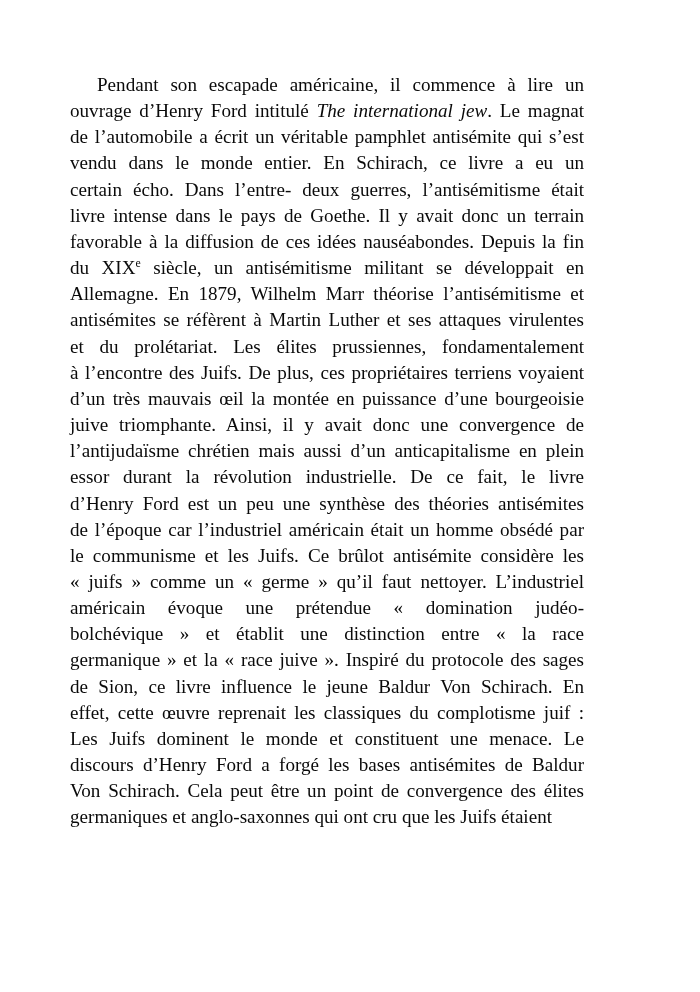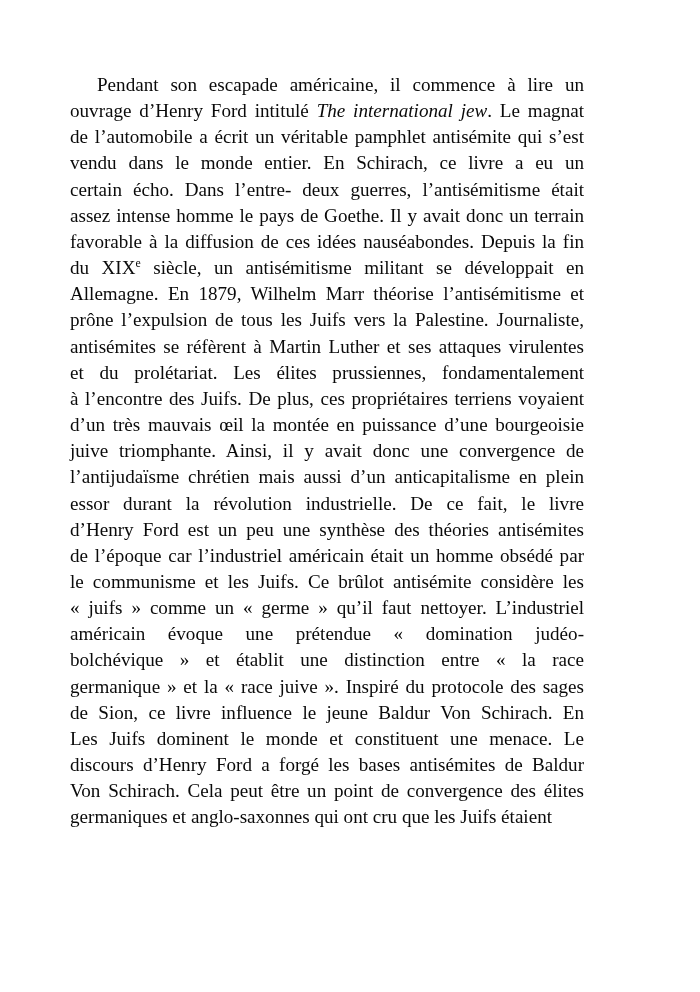--- a/index.html
+++ b/index.html
@@ -67,40 +67,40 @@
 <body>
 
 <div class="page">
 
   <div class="text-block">
       <span class="line indent"><span class="lead"></span><span>Pendant son escapade américaine, il commence à lire un</span></span>
       <span class="line"><span>ouvrage d’Henry Ford intitulé </span><i>The international jew</i><span>. Le magnat</span></span>
       <span class="line"><span>de l’automobile a écrit un véritable pamphlet antisémite qui s’est</span></span>
       <span class="line"><span>vendu dans le monde entier. En Schirach, ce livre a eu un</span></span>
       <span class="line"><span>certain écho. Dans l’entre- deux guerres, l’antisémitisme était</span></span>
-      <span class="line"><span>assez intense homme le pays de Goethe. Il y avait donc un terrain</span></span>
+      <span class="line"><span>livre intense dans le pays de Goethe. Il y avait donc un terrain</span></span>
       <span class="line"><span>favorable à la diffusion de ces idées nauséabondes. Depuis la fin</span></span>
       <span class="line"><span>du XIX</span><sup>e</sup><span> siècle, un antisémitisme militant se développait en</span></span>
       <span class="line"><span>Allemagne. En 1879, Wilhelm Marr théorise l’antisémitisme et</span></span>
-      <span class="line"><span>prône l’expulsion de tous les Juifs vers la Palestine. Journaliste,</span></span>
       <span class="line"><span>antisémites se réfèrent à Martin Luther et ses attaques virulentes</span></span>
       <span class="line"><span>et du prolétariat. Les élites prussiennes, fondamentalement</span></span>
       <span class="line"><span>à l’encontre des Juifs. De plus, ces propriétaires terriens voyaient</span></span>
       <span class="line"><span>d’un très mauvais œil la montée en puissance d’une bourgeoisie</span></span>
       <span class="line"><span>juive triomphante. Ainsi, il y avait donc une convergence de</span></span>
       <span class="line"><span>l’antijudaïsme chrétien mais aussi d’un anticapitalisme en plein</span></span>
       <span class="line"><span>essor durant la révolution industrielle. De ce fait, le livre</span></span>
       <span class="line"><span>d’Henry Ford est un peu une synthèse des théories antisémites</span></span>
       <span class="line"><span>de l’époque car l’industriel américain était un homme obsédé par</span></span>
       <span class="line"><span>le communisme et les Juifs. Ce brûlot antisémite considère les</span></span>
       <span class="line"><span>« juifs » comme un « germe » qu’il faut nettoyer. L’industriel</span></span>
       <span class="line"><span>américain évoque une prétendue « domination judéo-</span></span>
       <span class="line"><span>bolchévique » et établit une distinction entre « la race</span></span>
       <span class="line"><span>germanique » et la « race juive ». Inspiré du protocole des sages</span></span>
       <span class="line"><span>de Sion, ce livre influence le jeune Baldur Von Schirach. En</span></span>
+      <span class="line"><span>effet, cette œuvre reprenait les classiques du complotisme juif :</span></span>
       <span class="line"><span>Les Juifs dominent le monde et constituent une menace. Le</span></span>
       <span class="line"><span>discours d’Henry Ford a forgé les bases antisémites de Baldur</span></span>
       <span class="line"><span>Von Schirach. Cela peut être un point de convergence des élites</span></span>
       <span class="line flush"><span>germaniques et anglo-saxonnes qui ont cru que les Juifs étaient</span></span>
     </div>
 
   <div class="folio">24</div>
 
 </div>
 

